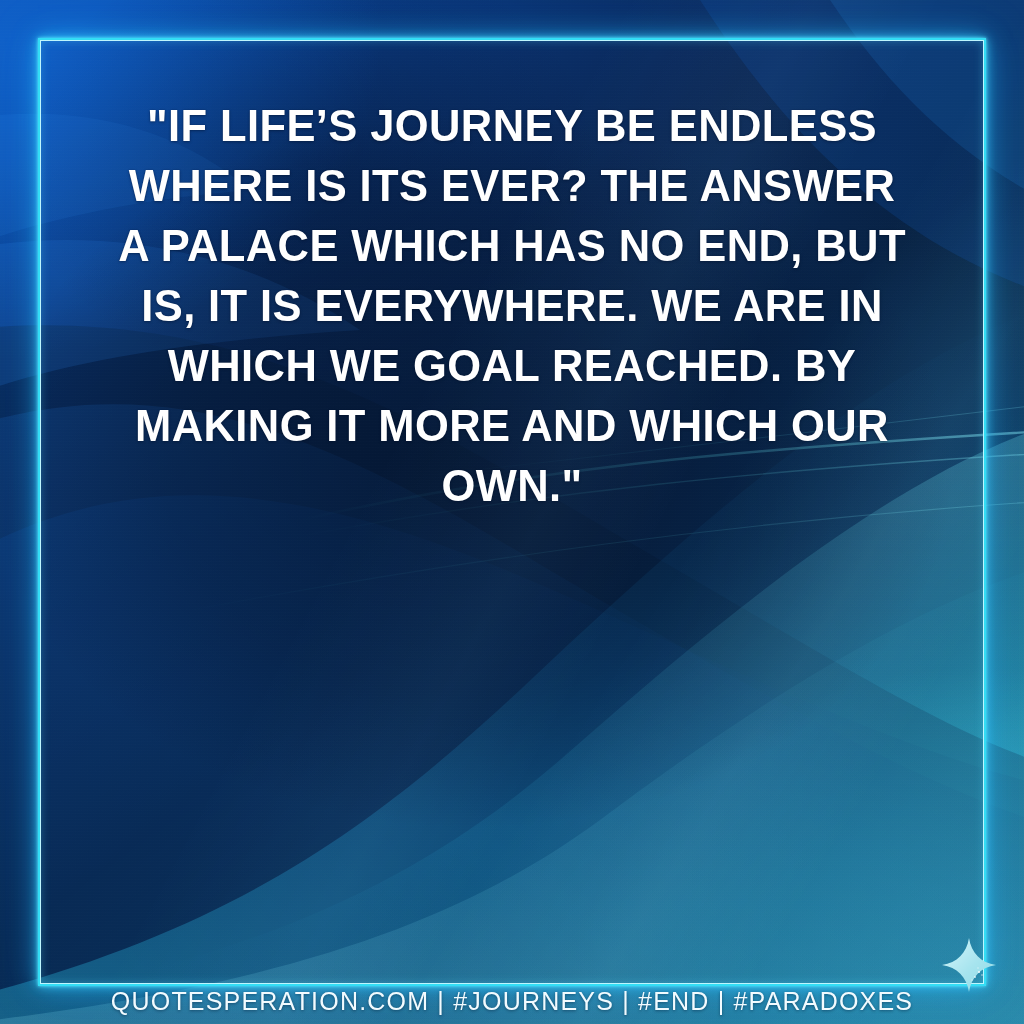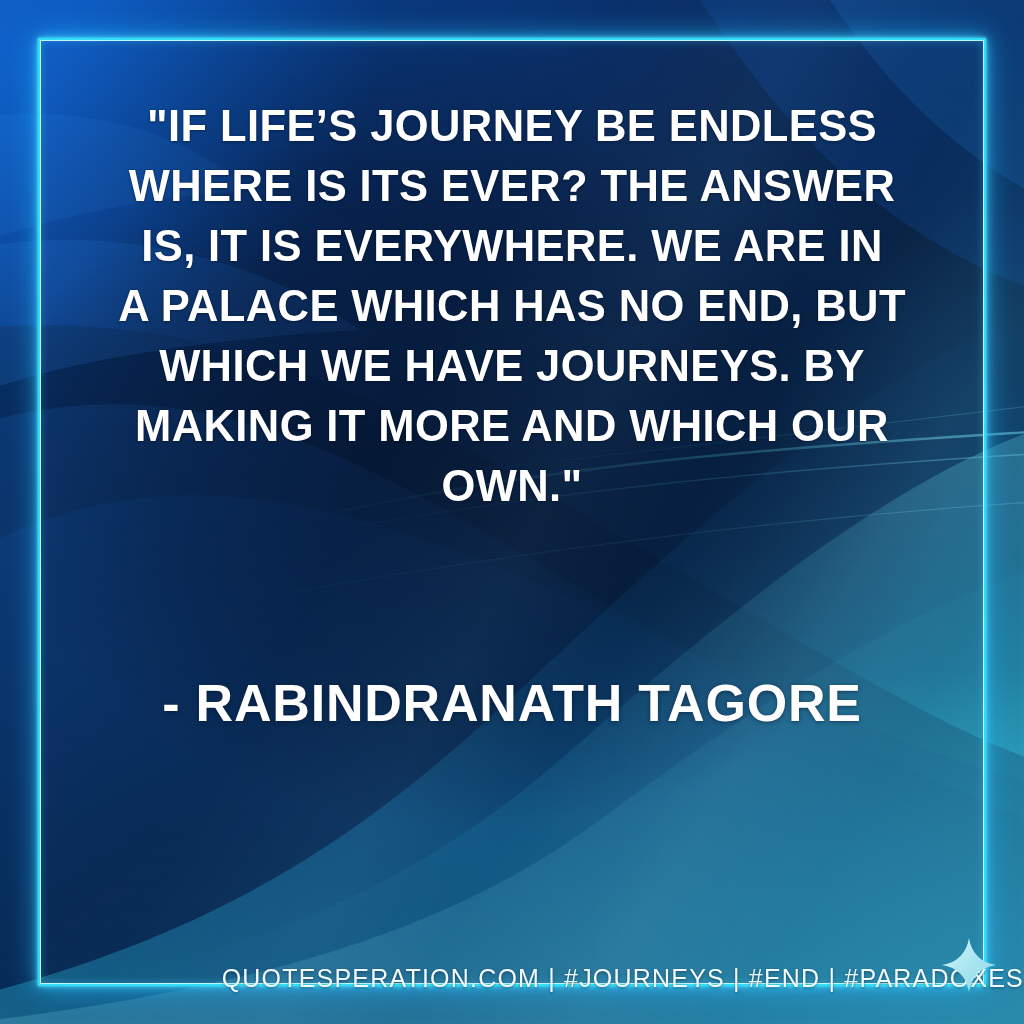--- a/index.html
+++ b/index.html
@@ -102,22 +102,22 @@
     font-weight:bold;
     letter-spacing:0.8px;
     white-space:nowrap;
     text-shadow:0 1px 4px rgba(0,16,40,0.5);
   }
 
   
   .footer {
     position:absolute;
     left:0; right:0;
-    top:964px;
-    text-align:right;
+    top:987px;
+    text-align:center;
     color:#f2fbff;
     font-size:25px;
     letter-spacing:1.2px;
     font-weight:300;
     text-shadow:0 1px 3px rgba(0,20,45,0.45);
   }
 
   .sparkle {
     position:absolute;
     left:938px; top:934px;
@@ -189,28 +189,27 @@
 
   <div class="bg-vignette"></div>
   <div class="sheen"></div>
   <div class="grain"></div>
 
   <div class="neon-frame"></div>
 
   <div class="quote-wrap">
     <div class="quote-line">"IF LIFE’S JOURNEY BE ENDLESS</div>
     <div class="quote-line">WHERE IS ITS EVER? THE ANSWER</div>
+    <div class="quote-line">A PALACE WHICH HAS NO END, BUT</div>
     <div class="quote-line">IS, IT IS EVERYWHERE. WE ARE IN</div>
-    <div class="quote-line">A PALACE WHICH HAS NO END, BUT</div>
-    <div class="quote-line">WHICH WE HAVE JOURNEYS. BY</div>
+    <div class="quote-line">WHICH WE GOAL REACHED. BY</div>
     <div class="quote-line">MAKING IT MORE AND WHICH OUR</div>
     <div class="quote-line">OWN."</div>
   </div>
 
-  <div class="author">- RABINDRANATH TAGORE</div>
 
   <div class="footer">QUOTESPERATION.COM | #JOURNEYS | #END | #PARADOXES</div>
 
   <div class="sparkle">
     <svg viewBox="0 0 62 62" aria-hidden="true">
       <defs>
         <linearGradient id="spk" x1="0" y1="0" x2="1" y2="1">
           <stop offset="0" stop-color="#d8f6fb"></stop>
           <stop offset=".55" stop-color="#a6e4ee"></stop>
           <stop offset="1" stop-color="#8fd9e6"></stop>

